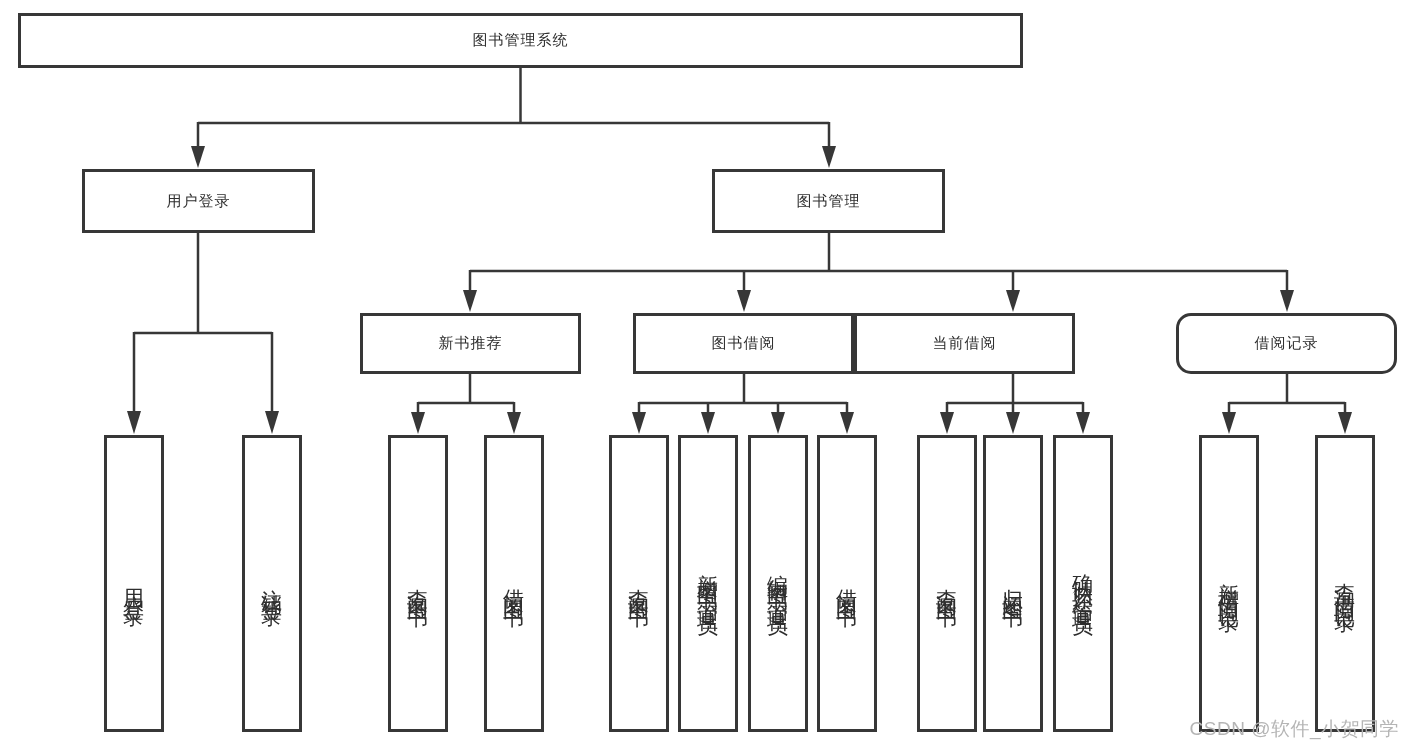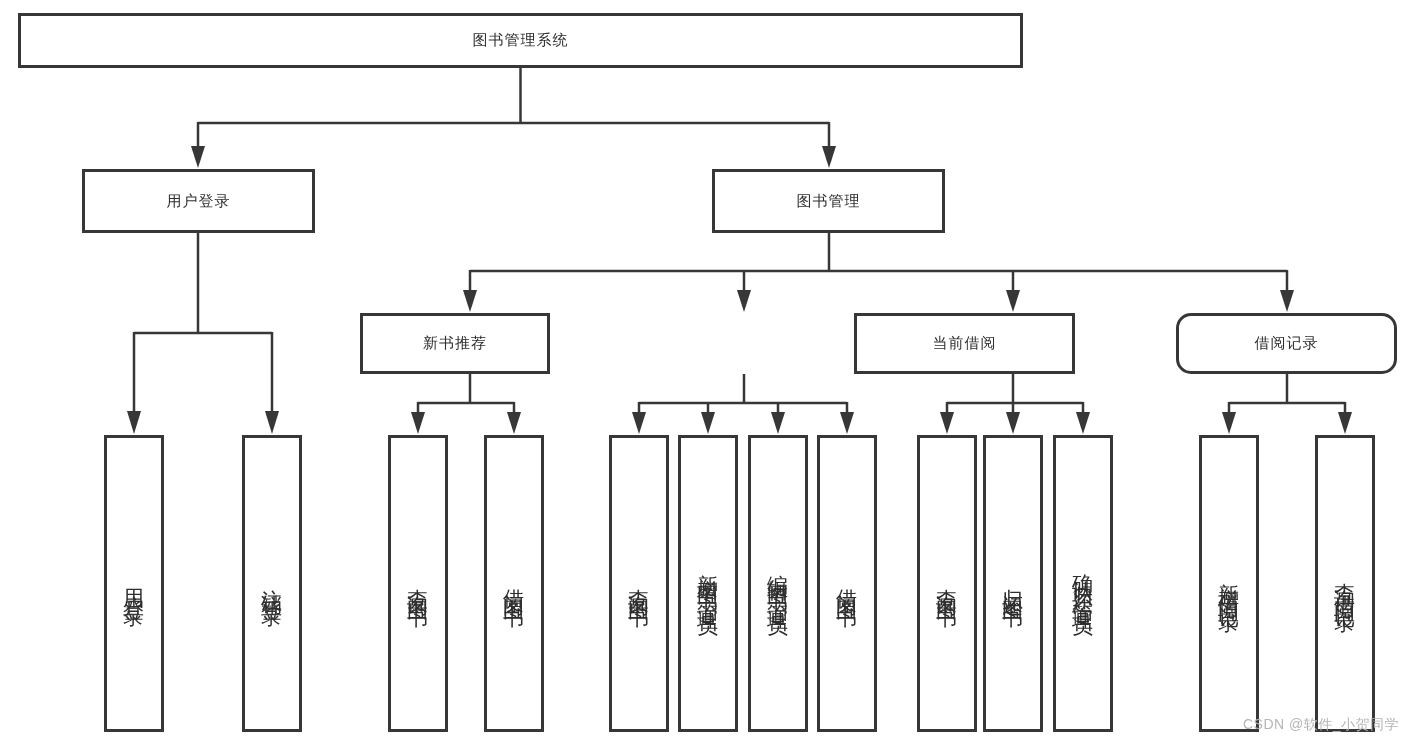--- a/index.html
+++ b/index.html
@@ -38,21 +38,21 @@
     writing-mode: vertical-rl;
     font-size: 21px;
     letter-spacing: 6px;
     line-height: 1;
     white-space: nowrap;
   }
   .watermark {
     position: absolute;
     top: 716px;
     right: 6px;
-    font-size: 14px;
+    font-size: 19px;
     color: #b5b5b5;
     letter-spacing: 0.5px;
     z-index: 5;
     white-space: nowrap;
   }
 </style>
 </head>
 <body>
 
 <div class="canvas">
@@ -123,22 +123,25 @@
     <span class="hlabel">图书管理系统</span>
   </div>
 
   <div class="node" style="left:82px; top:169px; width:233px; height:64px;">
     <span class="hlabel">用户登录</span>
   </div>
   <div class="node" style="left:712px; top:169px; width:233px; height:64px;align-items:center;">
     <span class="hlabel">图书管理</span>
   </div>
 
-  <div class="node" style="left:360px; top:313px; width:190px; height:61px;">
+  <div class="node" style="left:360px; top:313px; width:221px; height:61px;">
     <span class="hlabel">新书推荐</span>
+  </div>
+  <div class="node" style="left:633px; top:313px; width:221px; height:61px;">
+    <span class="hlabel">图书借阅</span>
   </div>
   <div class="node" style="left:854px; top:313px; width:221px; height:61px;">
     <span class="hlabel">当前借阅</span>
   </div>
   <div class="node" style="left:1176px; top:313px; width:221px; height:61px;border-radius:15px;">
     <span class="hlabel">借阅记录</span>
   </div>
 
   <div class="node vbox" style="left:104px;">
     <span class="vlabel">用户登录</span>

